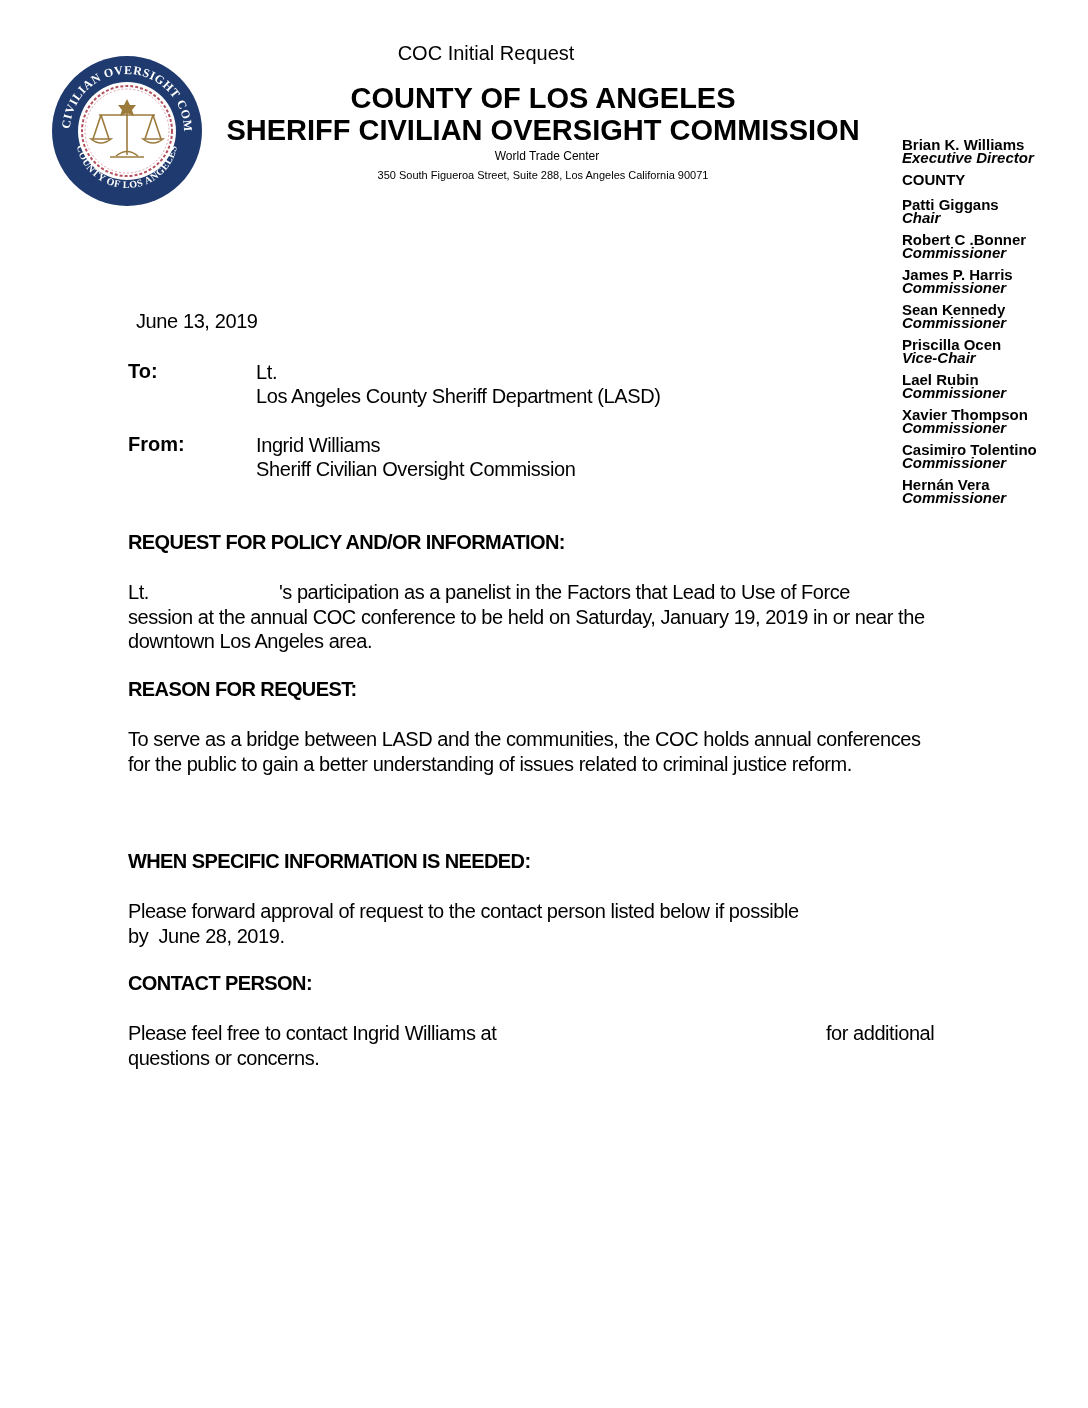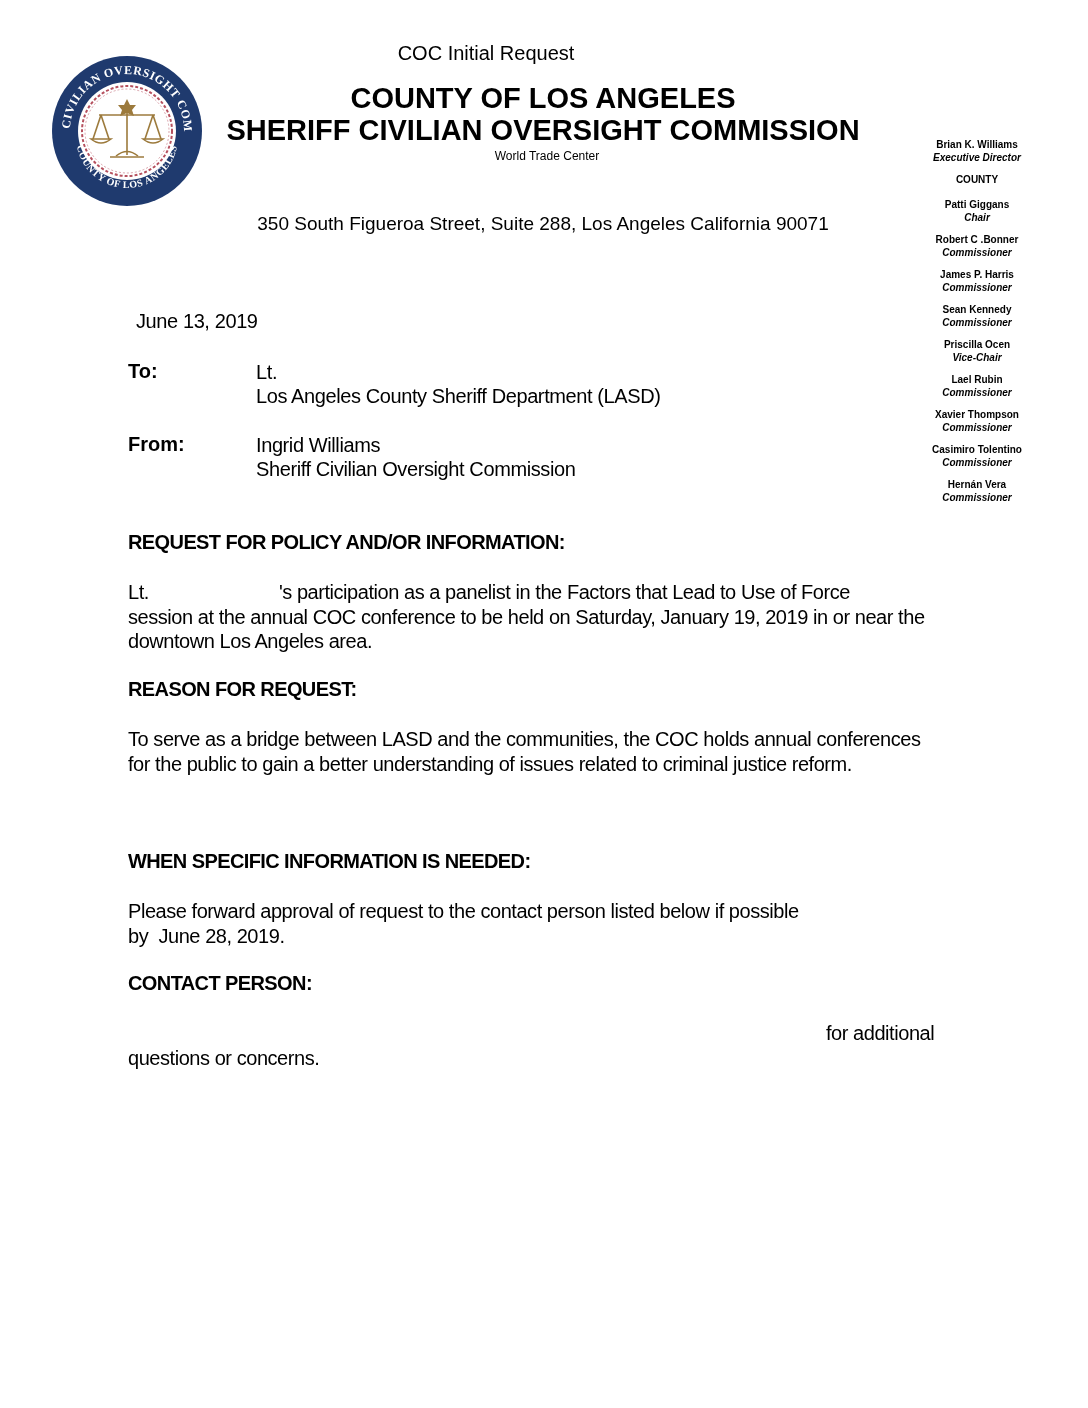--- a/index.html
+++ b/index.html
@@ -4,23 +4,23 @@
 <style>
   html, body { margin: 0; padding: 0; background: #ffffff; }
   body { width: 1088px; height: 1408px; position: relative; overflow: hidden;
          font-family: "Liberation Sans", "DejaVu Sans", sans-serif; color: #000; }
   .abs { position: absolute; }
   .doc-label { left: 0; width: 972px; top: 42px; text-align: center; font-size: 20px; }
   .seal { left: 48px; top: 55px; width: 158px; height: 152px; }
   .org1 { left: 232px; width: 622px; top: 82px; text-align: center; font-size: 29px; font-weight: bold; letter-spacing: 0px; }
   .org2 { left: 200px; width: 686px; top: 114px; text-align: center; font-size: 29px; font-weight: bold; }
   .addr1 { left: 236px; width: 622px; top: 149px; text-align: center; font-size: 12px; }
-  .addr2 { left: 232px; width: 622px; top: 169px; text-align: center; font-size: 19px; margin-top: 44px; }
+  .addr2 { left: 232px; width: 622px; top: 169px; text-align: center; font-size: 11px; }
 
-  .roster { right: 36px; top: 138px; width: 150px; text-align: center; font-size: 10px; line-height: 13px; }
+  .roster { right: 36px; top: 138px; width: 150px; text-align: left; font-size: 15px; line-height: 13px; }
   .roster .name { font-weight: bold; }
   .roster .role { font-weight: bold; font-style: italic; }
   .roster .entry { margin-bottom: 9px; }
   .roster .members { font-weight: bold; margin-bottom: 12px; margin-top: 2px; }
 
   .body-text { font-size: 20px; letter-spacing: -0.4px; }
   .date { left: 136px; top: 310px; }
   .lbl { left: 128px; font-weight: bold; font-size: 20px; }
   .val { left: 256px; font-size: 20px; letter-spacing: -0.4px; line-height: 24px; }
   .heading { left: 128px; font-weight: bold; font-size: 20px; letter-spacing: -0.6px; }
@@ -140,16 +140,17 @@
 
 <div class="abs heading" style="top:850px;">WHEN SPECIFIC INFORMATION IS NEEDED:</div>
 <div class="abs para" style="top:899px;">
   <span>Please forward approval of request to the contact person listed below if possible</span><br>
   <span>by</span>&nbsp;&nbsp;<span class="bold">June 28, 2019.</span>
 </div>
 
 <div class="abs heading" style="top:972px;">CONTACT PERSON:</div>
 <div class="abs para" style="top:1021px; width:830px;">
   <div style="position:relative; height:24.5px;">
+    <span>Please feel free to contact Ingrid Williams at</span>
     <span style="position:absolute; left:698px; top:0;">for additional</span>
   </div>
   <div>questions or concerns.</div>
 </div>
 
 </body></html>

